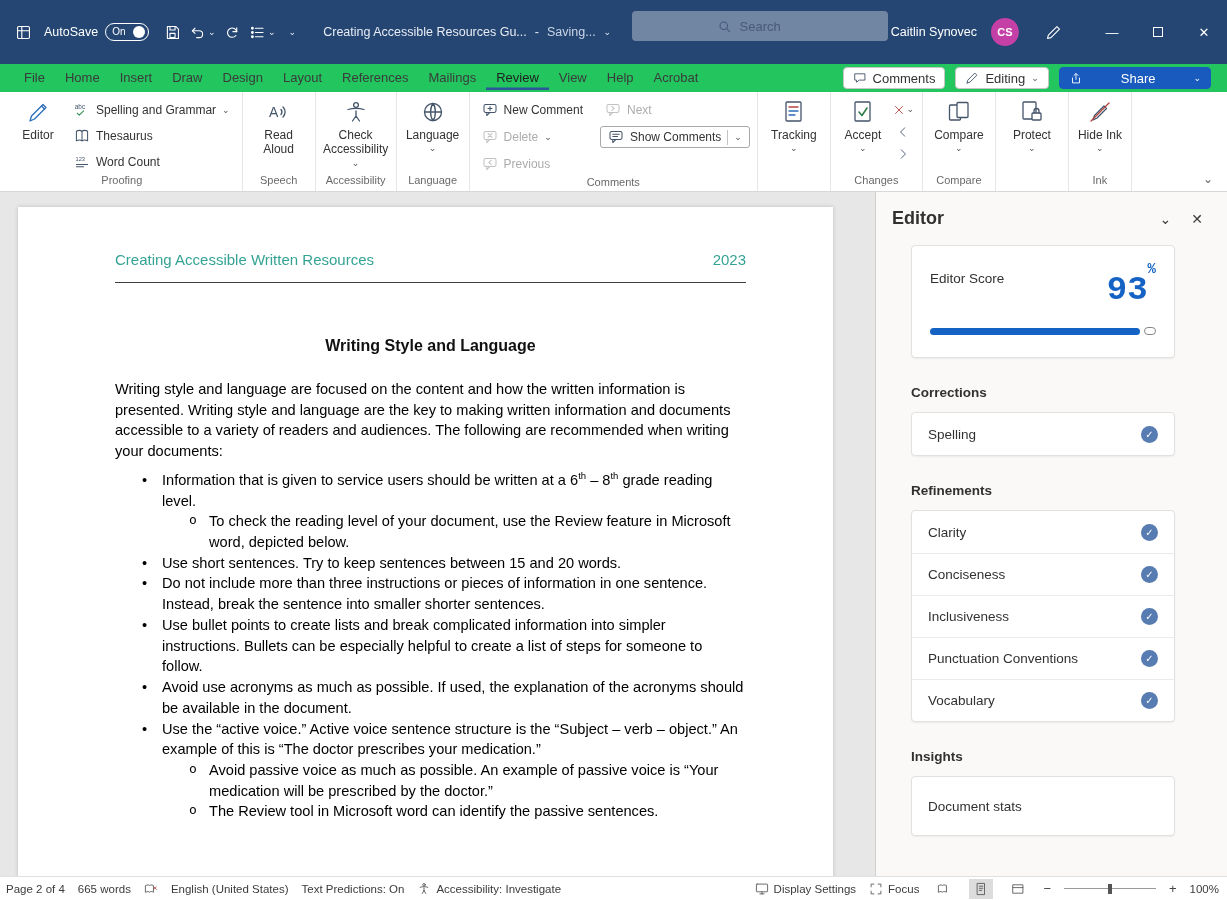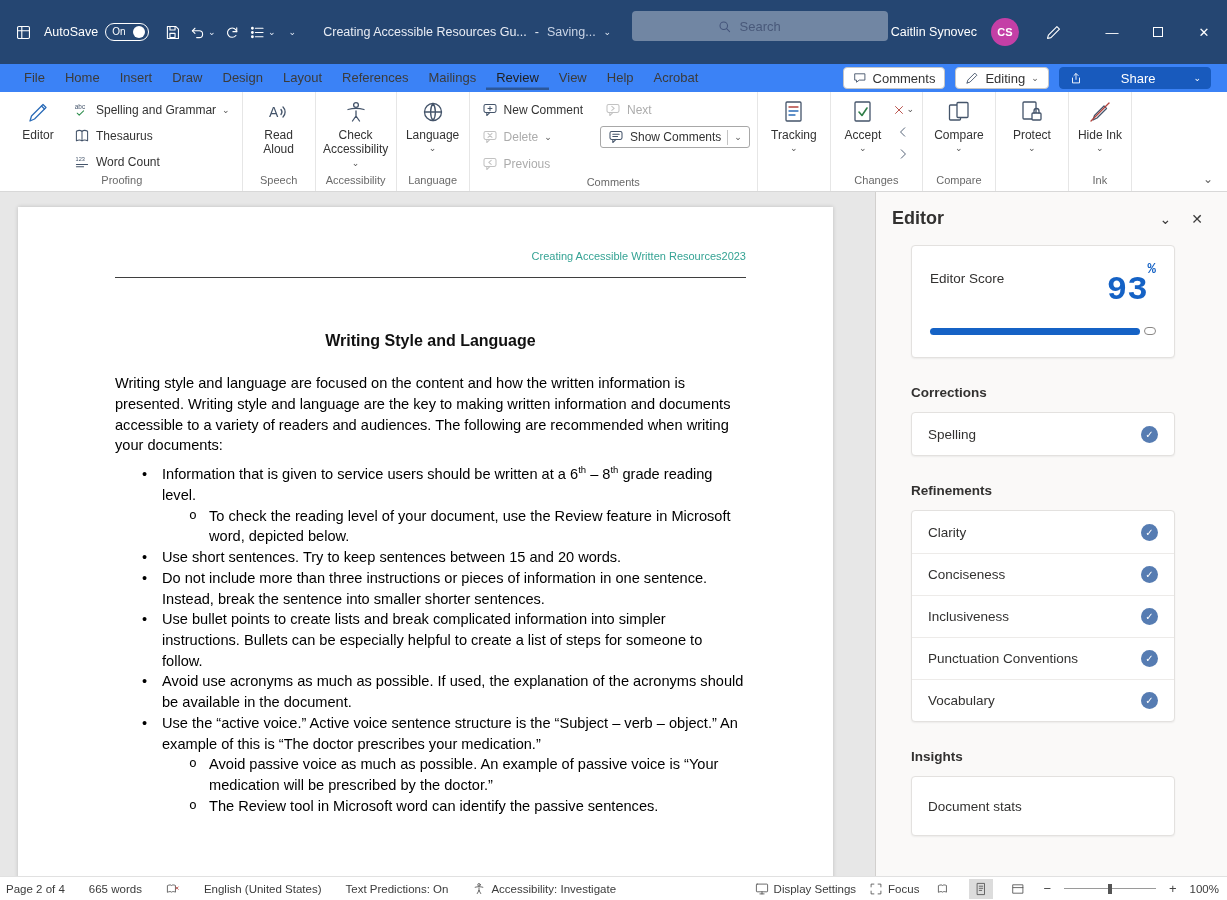--- a/index.html
+++ b/index.html
@@ -24,21 +24,21 @@
   .tb-search input::placeholder { color:#49597A; }
   .tb-right { margin-left:auto; display:flex; align-items:center; }
   .tb-user { font-size:12.5px; margin-right:14px; white-space:nowrap; }
   .avatar { width:28px; height:28px; border-radius:50%; background:#C43FA6; color:#fff; font-size:11px; font-weight:bold; display:flex; align-items:center; justify-content:center; margin-right:16px; }
   .penbox { width:36px; height:32px; display:flex; align-items:center; justify-content:center; margin-right:18px; }
   .penbox svg { width:17px; height:17px; fill:none; stroke:#fff; stroke-width:1.3; stroke-linejoin:round; }
   .winbtn { width:46px; height:52px; display:flex; align-items:center; justify-content:center; font-size:13px; color:#fff; }
   .maxbox { width:10px; height:10px; border:1px solid #fff; display:block; }
 
   
-  .menubar { height:28px; background:#3b82f6; display:flex; align-items:center; padding:0 10px 0 14px; flex:none; }
+  .menubar { height:28px; background:#22c55e; display:flex; align-items:center; padding:0 10px 0 14px; flex:none; }
   .tabs { display:flex; align-items:center; font-size:13px; color:#3b3b3b; }
   .mtab { padding:4px 10px 5px; white-space:nowrap; }
   .mtab.active { box-shadow:inset 0 -2.5px 0 #2B579A; color:#1f1f1f; }
   .menu-right { margin-left:auto; display:flex; align-items:center; gap:10px; padding-right:6px; }
   .menubtn { display:flex; align-items:center; gap:6px; border:1px solid #C6C6C6; border-radius:4px; background:#fff; padding:2.5px 9px; font-size:13px; color:#333; font-family:inherit; }
   .menubtn svg { width:14px; height:14px; fill:none; stroke:#44546A; stroke-width:1.3; stroke-linecap:round; stroke-linejoin:round; }
   .menubtn .mini-chev { color:#555; }
   .menubtn.share { background:#185ABD; border-color:#185ABD; color:#fff;gap:38px; }
   .menubtn.share svg { stroke:#fff; }
   .menubtn.share .mini-chev { color:#fff; }
@@ -65,21 +65,21 @@
   .vdiv { width:1px; height:15px; background:#C4C4C4; }
   .changes-wrap { display:flex; gap:3px; }
   .mini-col { display:flex; flex-direction:column; gap:3px; padding-top:4px; }
   .minibtn { width:24px; height:19px; display:flex; align-items:center; justify-content:center; gap:1px; border:none; background:none; font-family:inherit; }
   .ribbon-collapse { position:absolute; right:14px; bottom:5px; font-size:12px; color:#666; }
 
   
   .content { flex:1; display:flex; min-height:0; }
   .doc-area { flex:1; background:#E7E7E7; overflow:hidden; }
   .page { width:815px; height:720px; background:#fff; margin:15px 0 0 18px; box-shadow:0 0 4px rgba(0,0,0,.18); padding:42px 87px 0 97px; font-size:14.6px; line-height:1.42; color:#000; }
-  .page-header { display:flex; justify-content:flex-end; color:#35A394; font-size:11px; padding-bottom:12px; border-bottom:1px solid #3F3F3F; }
+  .page-header { display:flex; justify-content:space-between; color:#35A394; font-size:15px; padding-bottom:12px; border-bottom:1px solid #3F3F3F; }
   .doc-title { text-align:center; font-weight:bold; font-size:16px; margin-top:52px; color:#111; }
   .intro { margin-top:21px; }
   .doc-list { margin-top:8px; }
   .li1 { position:relative; padding-left:47px; }
   .li1>.mk { position:absolute; left:27px; }
   .li2 { position:relative; padding-left:94px; }
   .li2>.mk { position:absolute; left:74px; font-family:"DejaVu Sans Mono",monospace; font-size:13px; }
   .sup { font-size:9.5px; vertical-align:super; line-height:0; }
   .u { }
 
@@ -102,21 +102,21 @@
   .card { background:#fff; border:1px solid #E3E1DF; border-radius:4px; box-shadow:0 1px 2px rgba(0,0,0,.06); }
   .crow { display:flex; align-items:center; height:42px; padding:0 16px; font-size:13.5px; color:#323130; }
   .crow + .crow { border-top:1px solid #EDEBE9; }
   .crow .right { margin-left:auto; }
   .chk { width:17px; height:17px; border-radius:50%; background:#567CB2; color:#fff; font-size:10px; display:flex; align-items:center; justify-content:center; }
   .crow.tall { height:58px; }
 
   
   .statusbar { height:24px; display:flex; align-items:center; background:#fff; border-top:1px solid #E1E1E1; font-size:11.5px; color:#3b3b3b; padding:0 8px 0 6px; flex:none; }
   .statusbar svg { fill:none; stroke:#505050; stroke-width:1.2; stroke-linecap:round; stroke-linejoin:round; width:14px; height:14px; }
-  .sb-left { display:flex; align-items:center; gap:24px; }
+  .sb-left { display:flex; align-items:center; gap:13px; }
   .sb-right { margin-left:auto; display:flex; align-items:center; gap:13px; }
   .sb-item { display:flex; align-items:center; gap:5px; white-space:nowrap; }
   .viewic { width:24px; height:20px; display:flex; align-items:center; justify-content:center; }
   .viewic.active { background:#DCDCDC; }
   .zoom-slider { position:relative; width:92px; height:12px; }
   .z-track { position:absolute; top:5.5px; left:0; right:0; height:1px; background:#9a9a9a; }
   .z-tick { position:absolute; top:2.5px; left:50%; width:1px; height:7px; background:#9a9a9a; }
   .z-thumb { position:absolute; top:1px; left:50%; width:4px; height:10px; background:#555; margin-left:-2px; }
   .zbtn { font-size:13px; color:#444; }
 </style>

